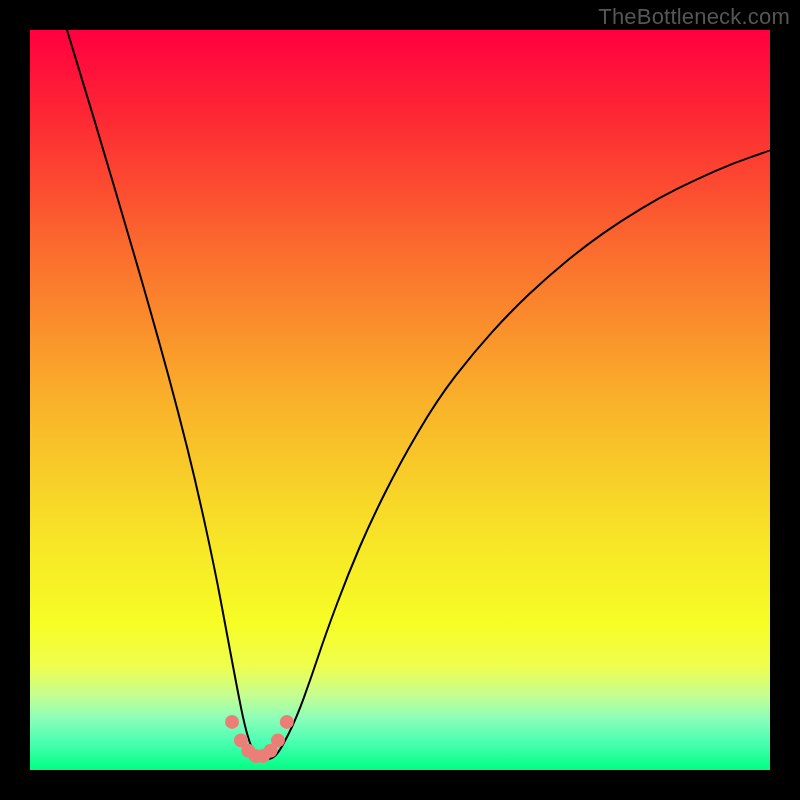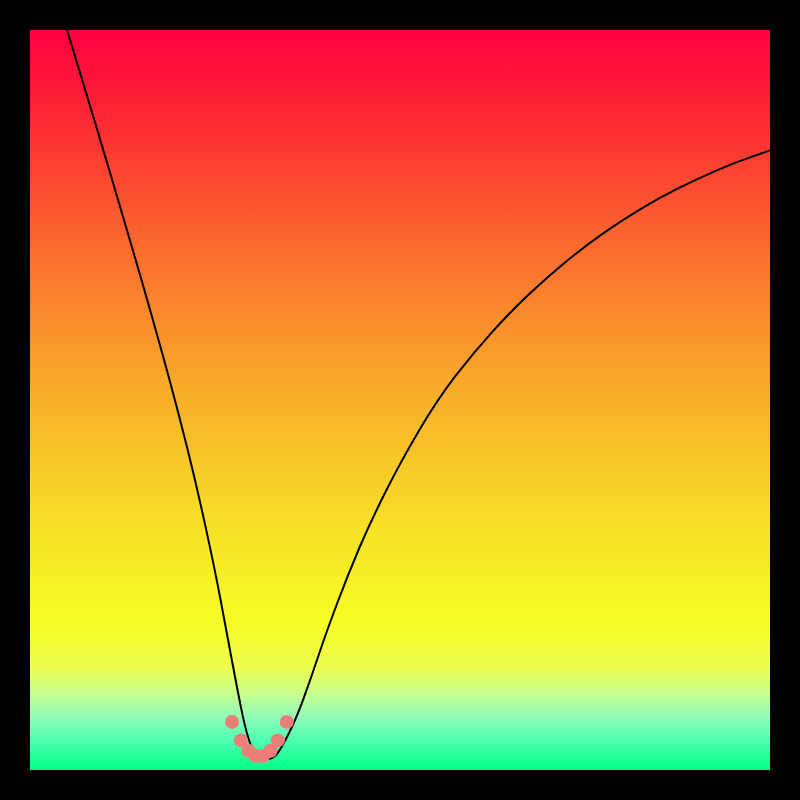--- a/index.html
+++ b/index.html
@@ -31,20 +31,21 @@
     inset: 0;
     width: 800px;
     height: 800px;
     display: block;
   }
 </style>
 </head>
 <body>
 
 <div class="chart-wrap">
+  <div class="watermark">TheBottleneck.com</div>
   <svg id="chart-svg" viewBox="0 0 800 800" xmlns="http://www.w3.org/2000/svg">
     <defs>
       <linearGradient id="bg-grad" x1="0" y1="0" x2="0" y2="1">
           <stop offset="0.0%" stop-color="#ff0040"></stop>
           <stop offset="12.0%" stop-color="#fd2933"></stop>
           <stop offset="30.0%" stop-color="#fb6d2e"></stop>
           <stop offset="50.0%" stop-color="#f9b12a"></stop>
           <stop offset="68.0%" stop-color="#f7e327"></stop>
           <stop offset="80.0%" stop-color="#f6fd25"></stop>
           <stop offset="86.0%" stop-color="#eefe4e"></stop>

